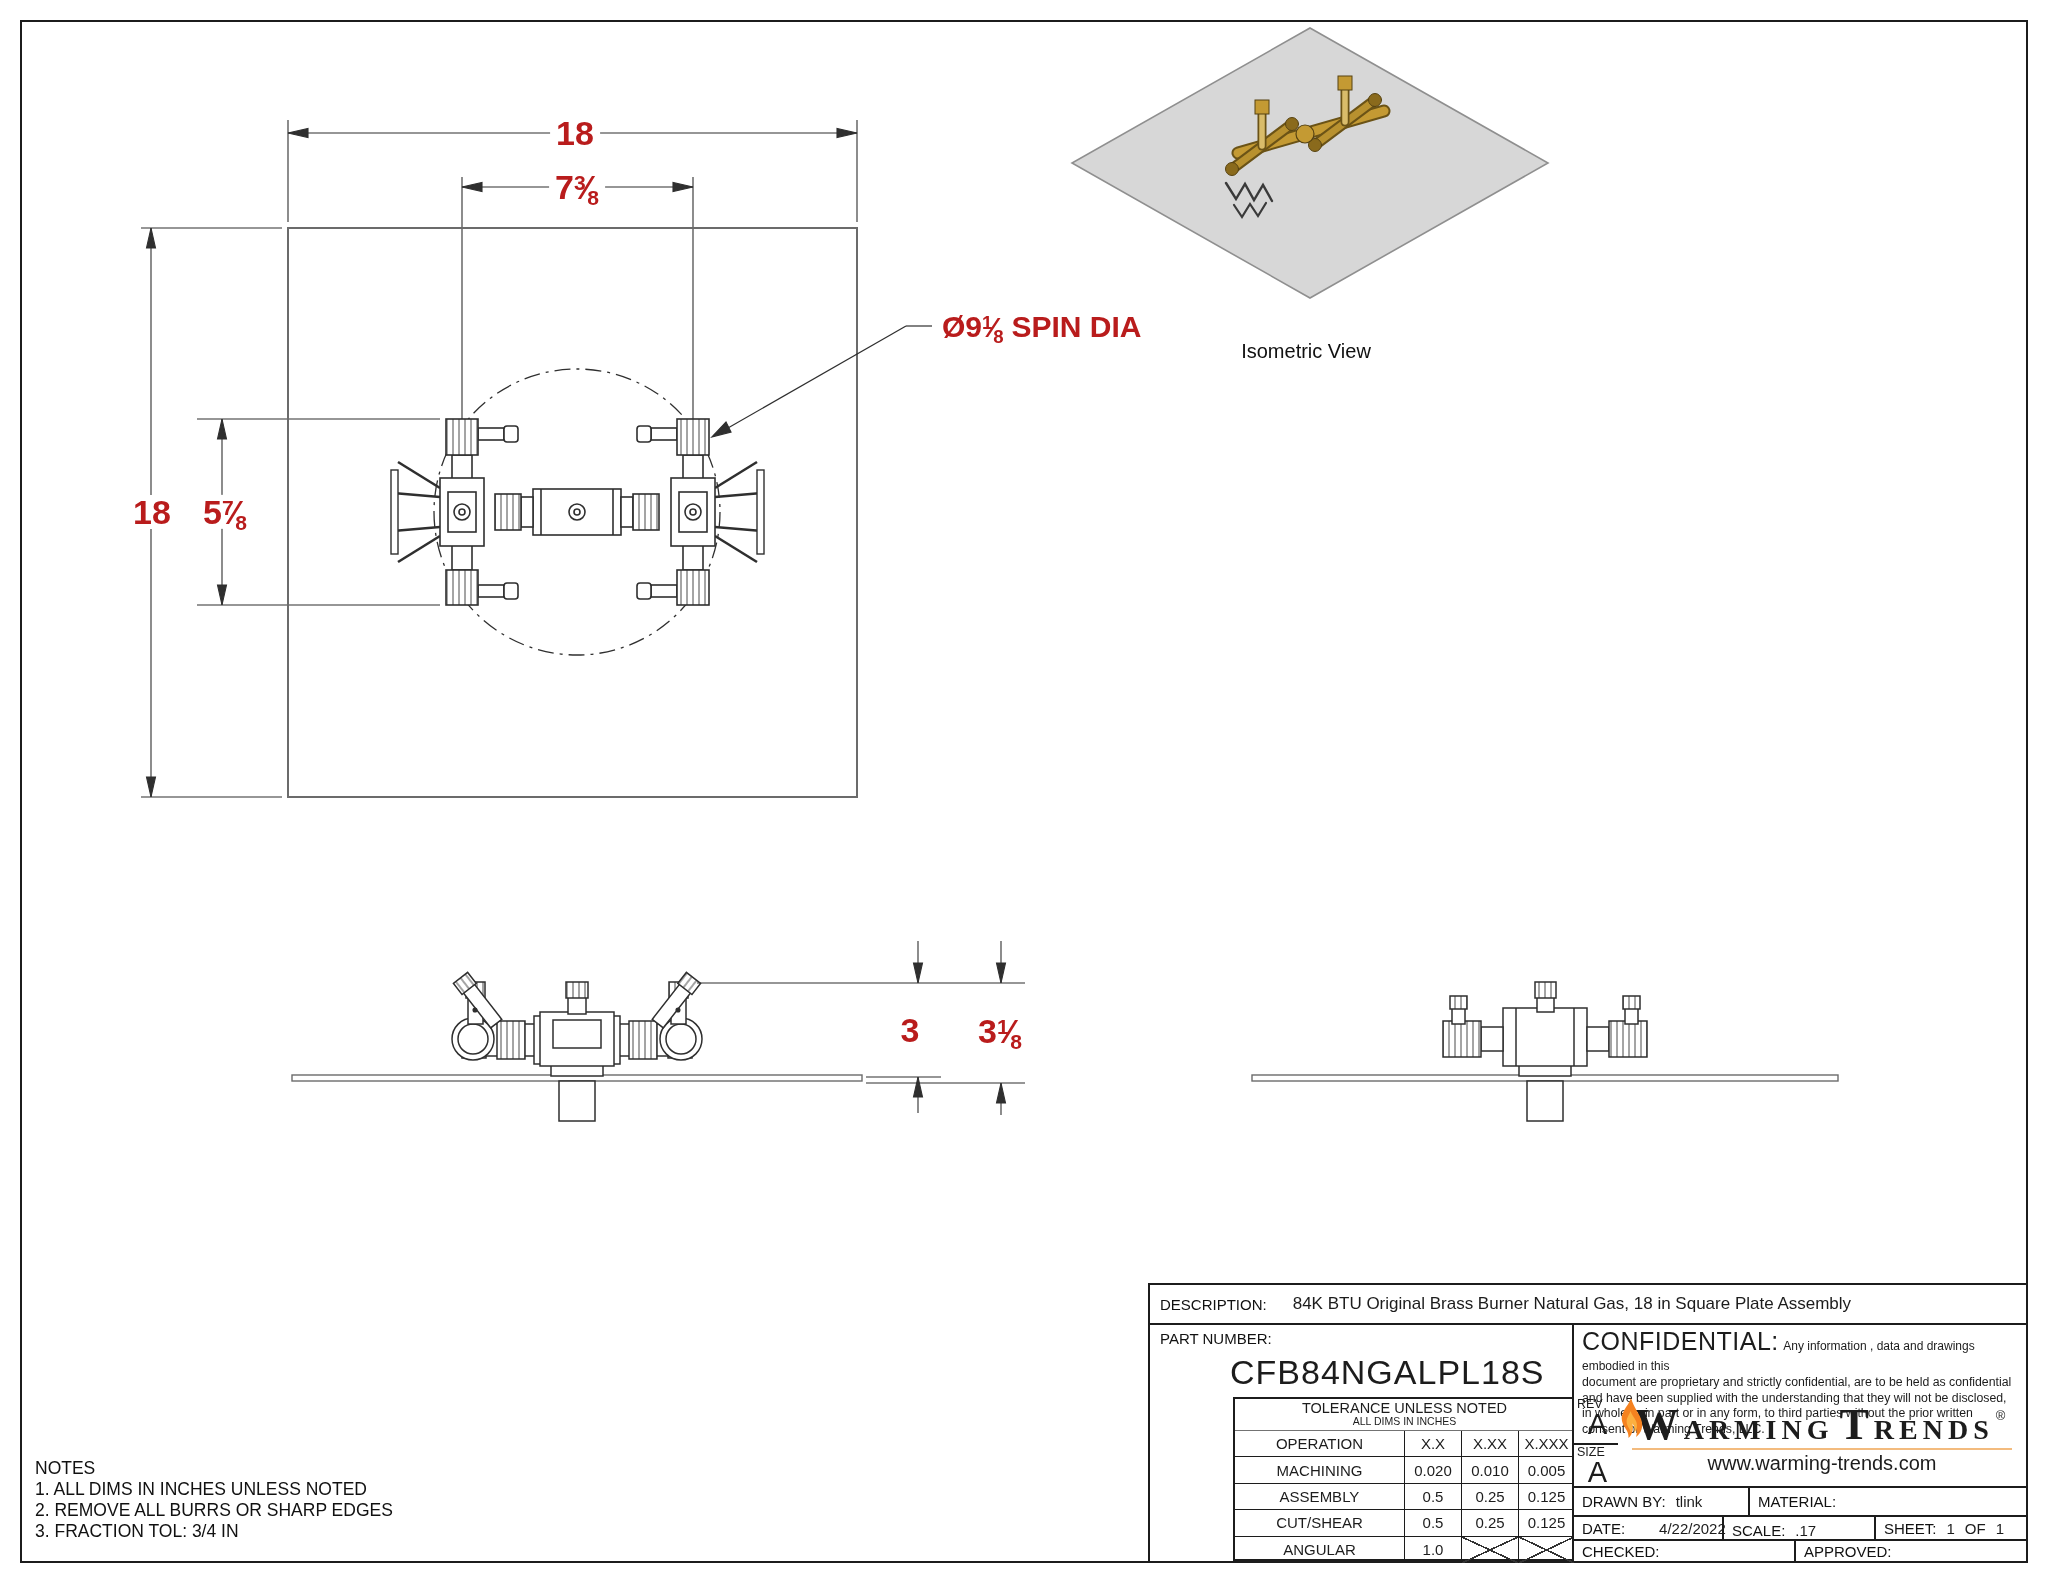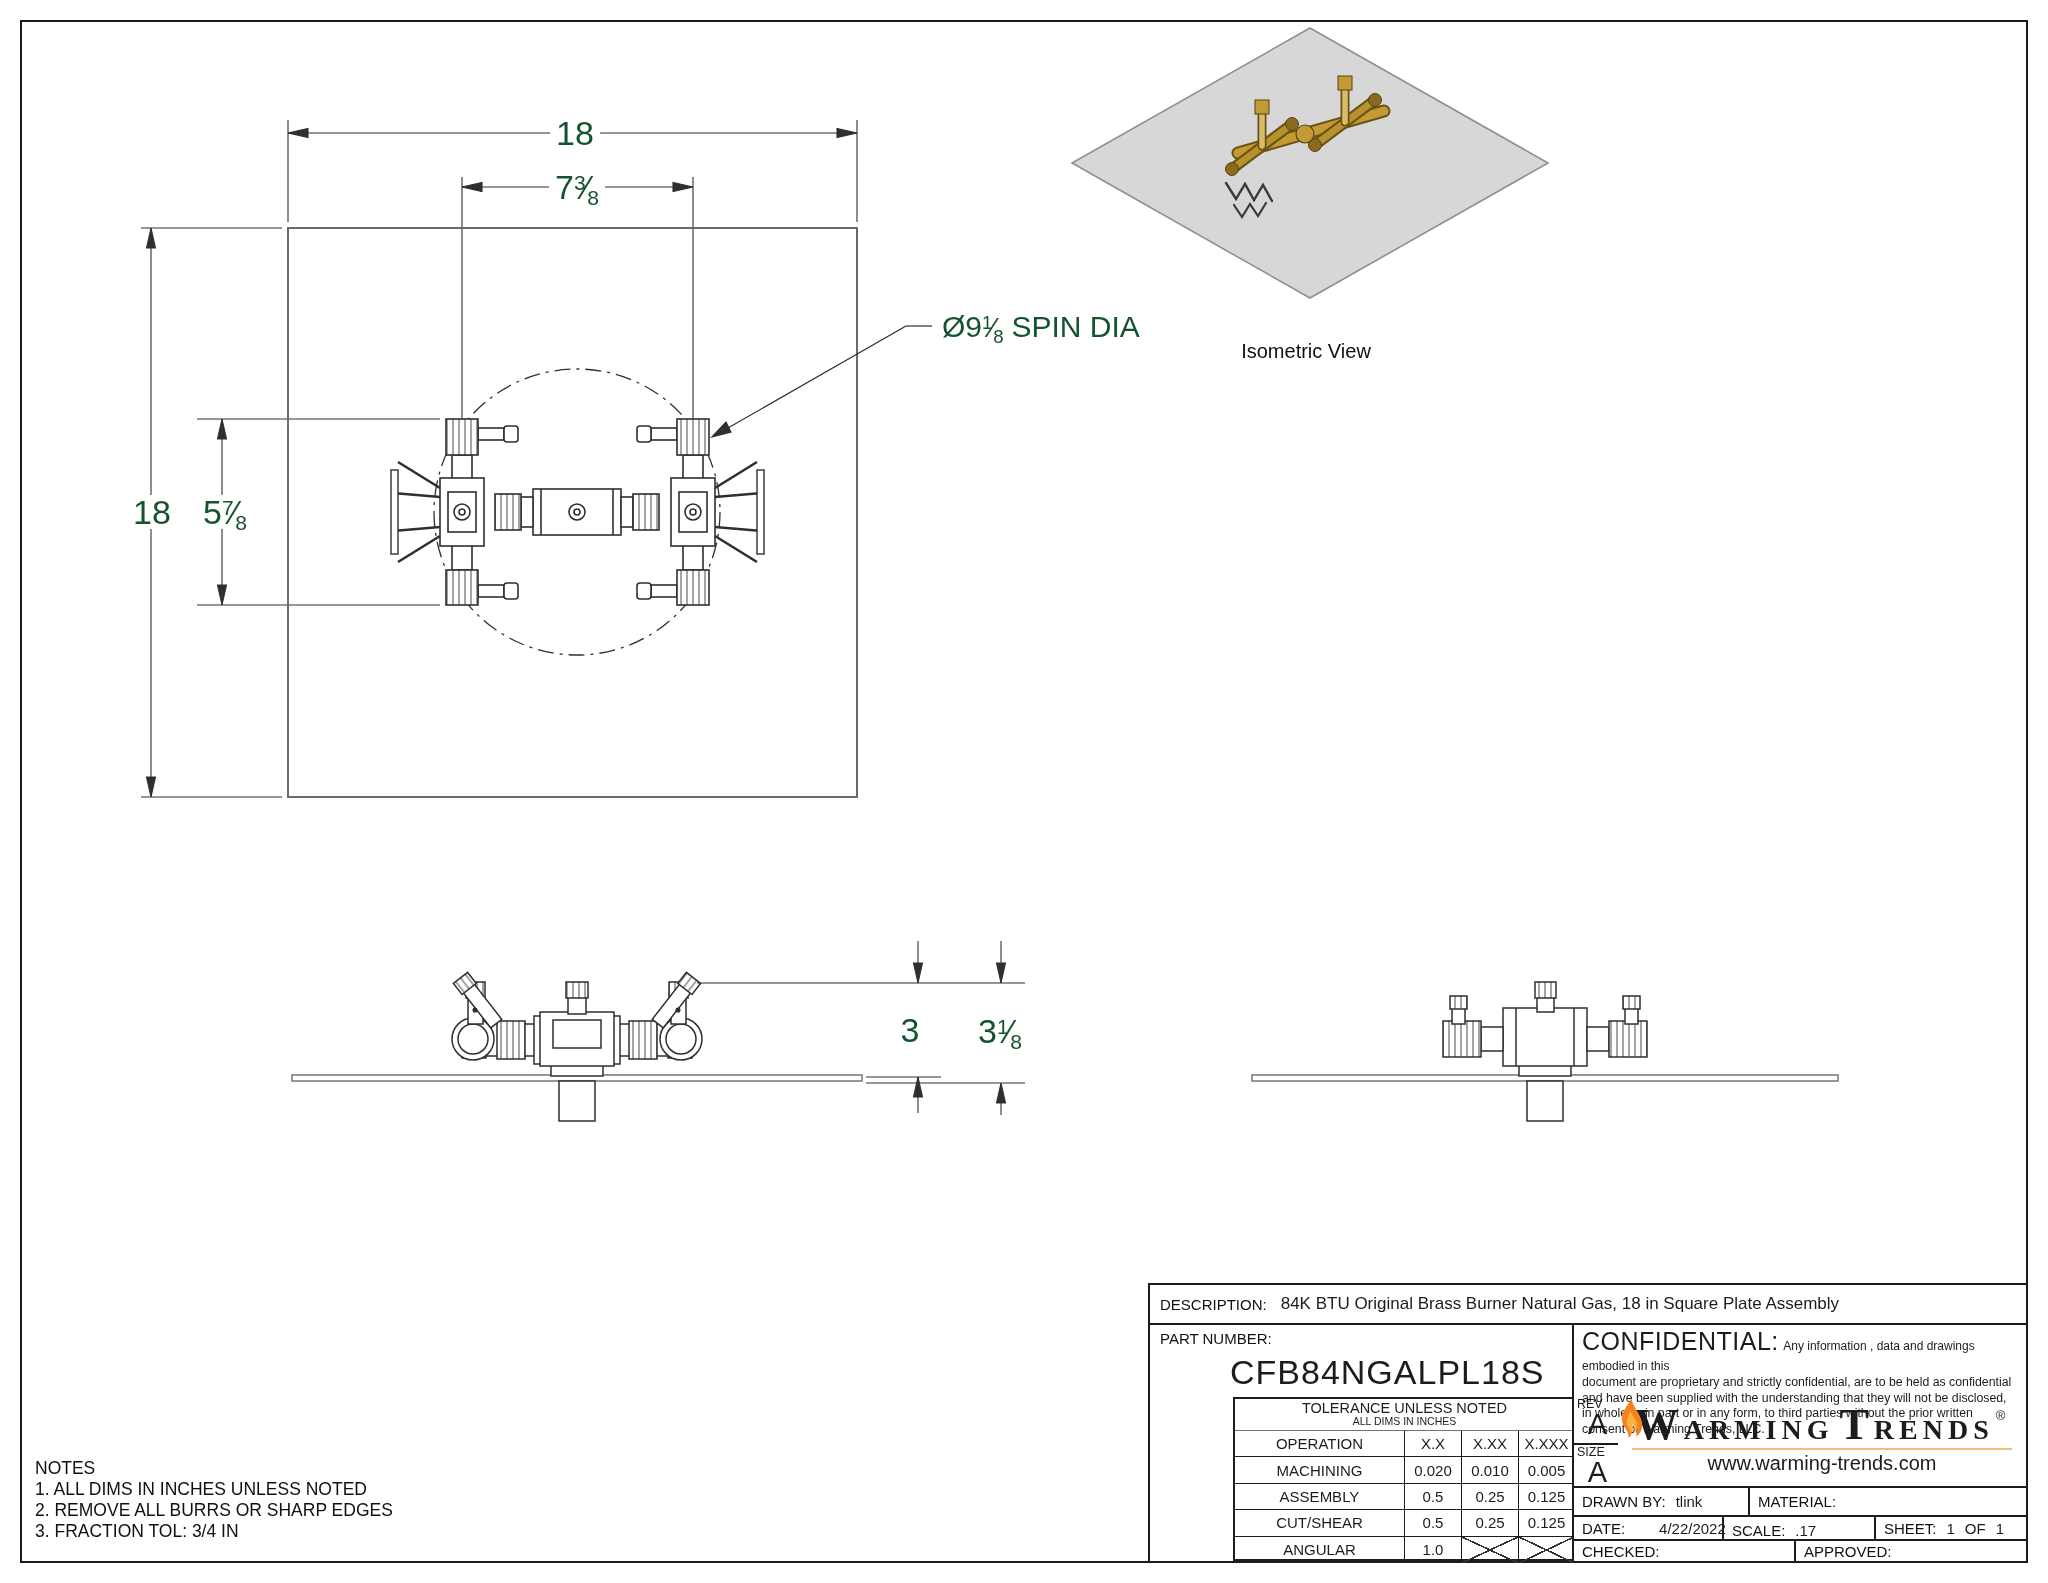--- a/index.html
+++ b/index.html
@@ -3,34 +3,34 @@
 <meta charset="utf-8">
 <style>
   html,body{margin:0;padding:0;background:#fff;width:2048px;height:1583px;overflow:hidden;}
   *{box-sizing:border-box;}
   body{font-family:"Liberation Sans",sans-serif;color:#1c1c1c;position:relative;}
   .sheet-border{position:absolute;left:20px;top:20px;width:2008px;height:1543px;border:2px solid #1c1c1c;}
   svg{position:absolute;left:0;top:0;}
 
   
   .dim-lbl{position:absolute;transform:translate(-50%,-50%);background:#fff;padding:0 6px;
-           font-size:34px;color:#14532d;white-space:nowrap;line-height:1;font-weight:400;text-align:center;}
+           font-size:34px;color:#b91c1c;white-space:nowrap;line-height:1;font-weight:700;text-align:center;}
   .dim-lbl .fnum{position:relative;top:-0.42em;font-size:0.62em;}
   .dim-lbl .fden{position:relative;top:0.30em;font-size:0.62em;}
   .dim-lbl .fsl::before{content:"\2044";font-size:0.95em;margin:0 -2px;}
   .spin-lbl{transform:translate(0,-50%);font-size:30px;background:transparent;}
   .spin-lbl .suffix{margin-left:8px;}
 
   .iso-caption{position:absolute;transform:translate(-50%,-50%);font-size:20px;color:#111;}
 
   .notes{position:absolute;left:35px;top:1458px;font-size:17.5px;line-height:21px;color:#111;}
 
   
   .tb{position:absolute;left:1148px;top:1283px;width:880px;height:280px;border:2px solid #1c1c1c;background:#fff;}
-  .tb .cell{position:absolute;}
+  .tb .cell{position:absolute;gap:12px;}
   .tb-desc{left:0;top:0;width:876px;height:40px;border-bottom:2px solid #1c1c1c;
            display:flex;align-items:center;padding-left:10px;}
   .tb-desc .small-label{font-size:15px;}
   .tb-desc .val{font-size:17px;margin-left:14px;}
   .small-label{font-size:15px;color:#111;}
   .tb-part{left:0;top:40px;width:422px;height:72px;padding:5px 0 17px 10px;}
   .tb-part .pn{position:absolute;left:80px;top:28px;font-size:34px;letter-spacing:1px;}
   .tb-conf{left:422px;top:40px;width:454px;height:72px;border-left:2px solid #1c1c1c;padding:2px 8px 0 8px;}
   .tb-conf .head{font-size:25px;letter-spacing:0.5px;}
   .tb-conf .intro{font-size:12px;}

